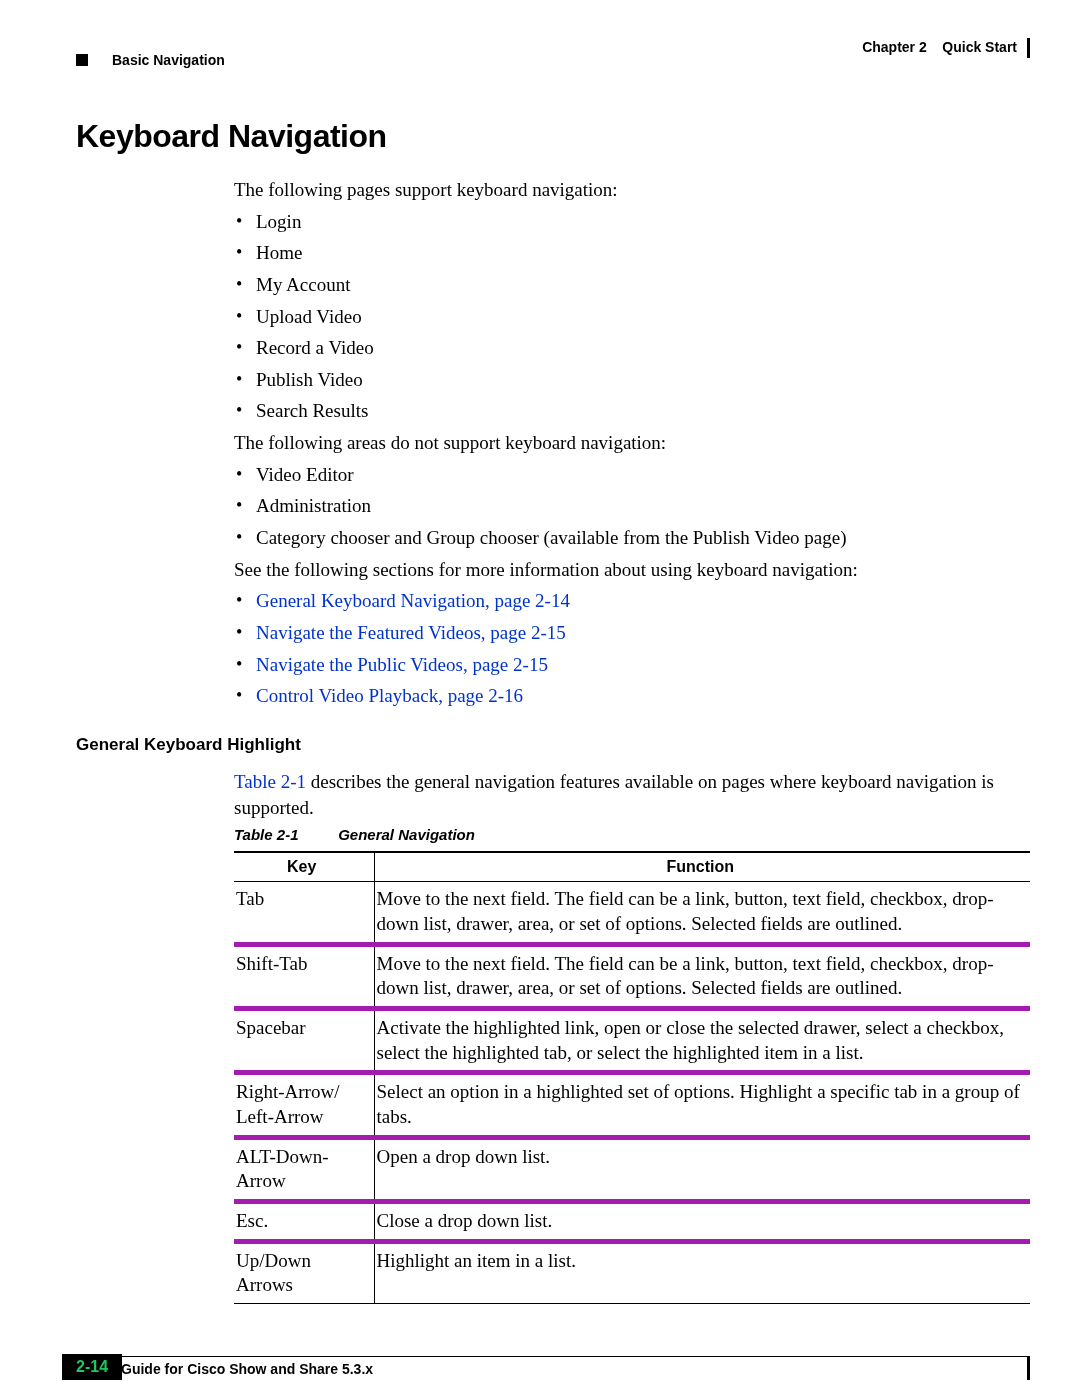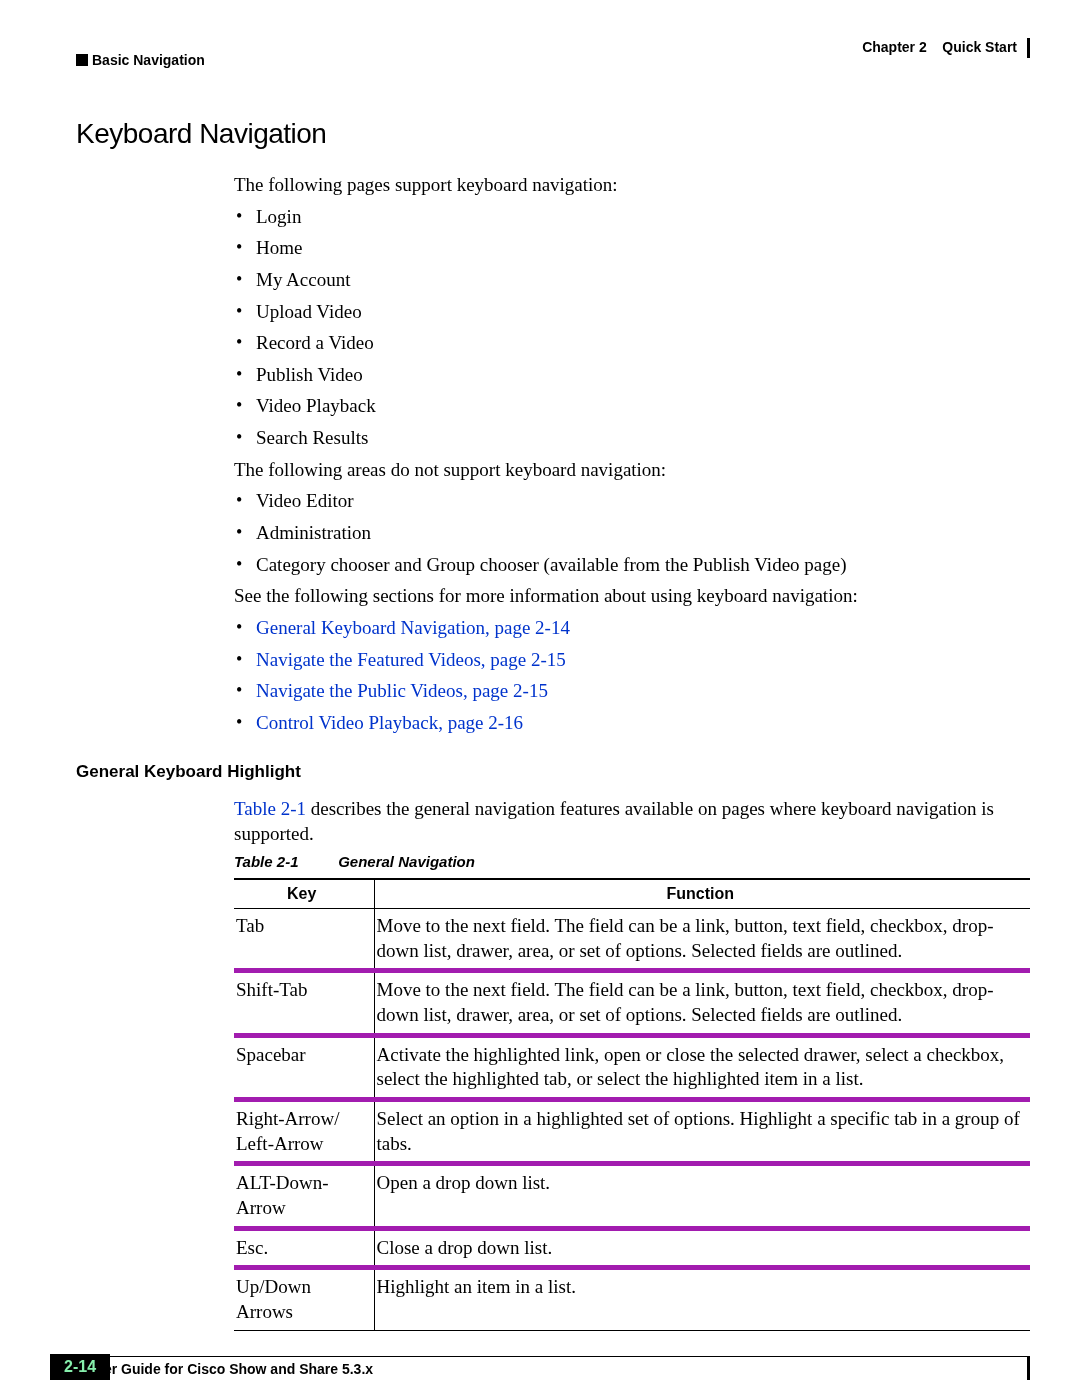--- a/index.html
+++ b/index.html
@@ -33,27 +33,27 @@
   }
   .header-left {
     position: absolute;
     left: 0;
     top: 14px;
     font-family: Arial, Helvetica, sans-serif;
     font-weight: bold;
     font-size: 14px;
     display: flex;
     align-items: center;
-    gap: 4px;
+    gap: 24px;
   }
   .sq { width: 12px; height: 12px; background: #000; display: inline-block; }
   h1.section-title {
     font-family: Arial, Helvetica, sans-serif;
-    font-weight: normal;
-    font-size: 28px;
+    font-weight: bold;
+    font-size: 32px;
     margin-bottom: 22px;
     letter-spacing: -0.5px;
   }
   .content {
     padding-left: 158px;
   }
   .para {
     margin-bottom: 6px;
     line-height: 1.35;
   }
@@ -140,23 +140,23 @@
   }
   .footer-title {
     font-family: Arial, Helvetica, sans-serif;
     font-weight: bold;
     font-size: 14px;
     padding-top: 4px;
   }
   .page-num-box {
     position: absolute;
     bottom: -3px;
-    left: 0;
+    left: 12px;
     background: #000;
-    color: #86efac;
+    color: #22c55e;
     font-family: Arial, Helvetica, sans-serif;
     font-weight: bold;
     font-size: 16px;
     padding: 4px 14px 4px 14px;
   }
   .footer-right-tick {
     position: absolute;
     right: 0;
     bottom: -3px;
     width: 3px;
@@ -182,21 +182,20 @@
 
   <div class="content">
     <p class="para">The following pages support keyboard navigation:</p>
     <ul class="b">
       <li>Login</li>
       <li>Home</li>
       <li>My Account</li>
       <li>Upload Video</li>
       <li>Record a Video</li>
       <li>Publish Video</li>
-      <li>Video Playback</li>
       <li>Search Results</li>
     </ul>
     <p class="para">The following areas do not support keyboard navigation:</p>
     <ul class="b">
       <li>Video Editor</li>
       <li>Administration</li>
       <li>Category chooser and Group chooser (available from the Publish Video page)</li>
     </ul>
     <p class="para">See the following sections for more information about using keyboard navigation:</p>
     <ul class="b">

